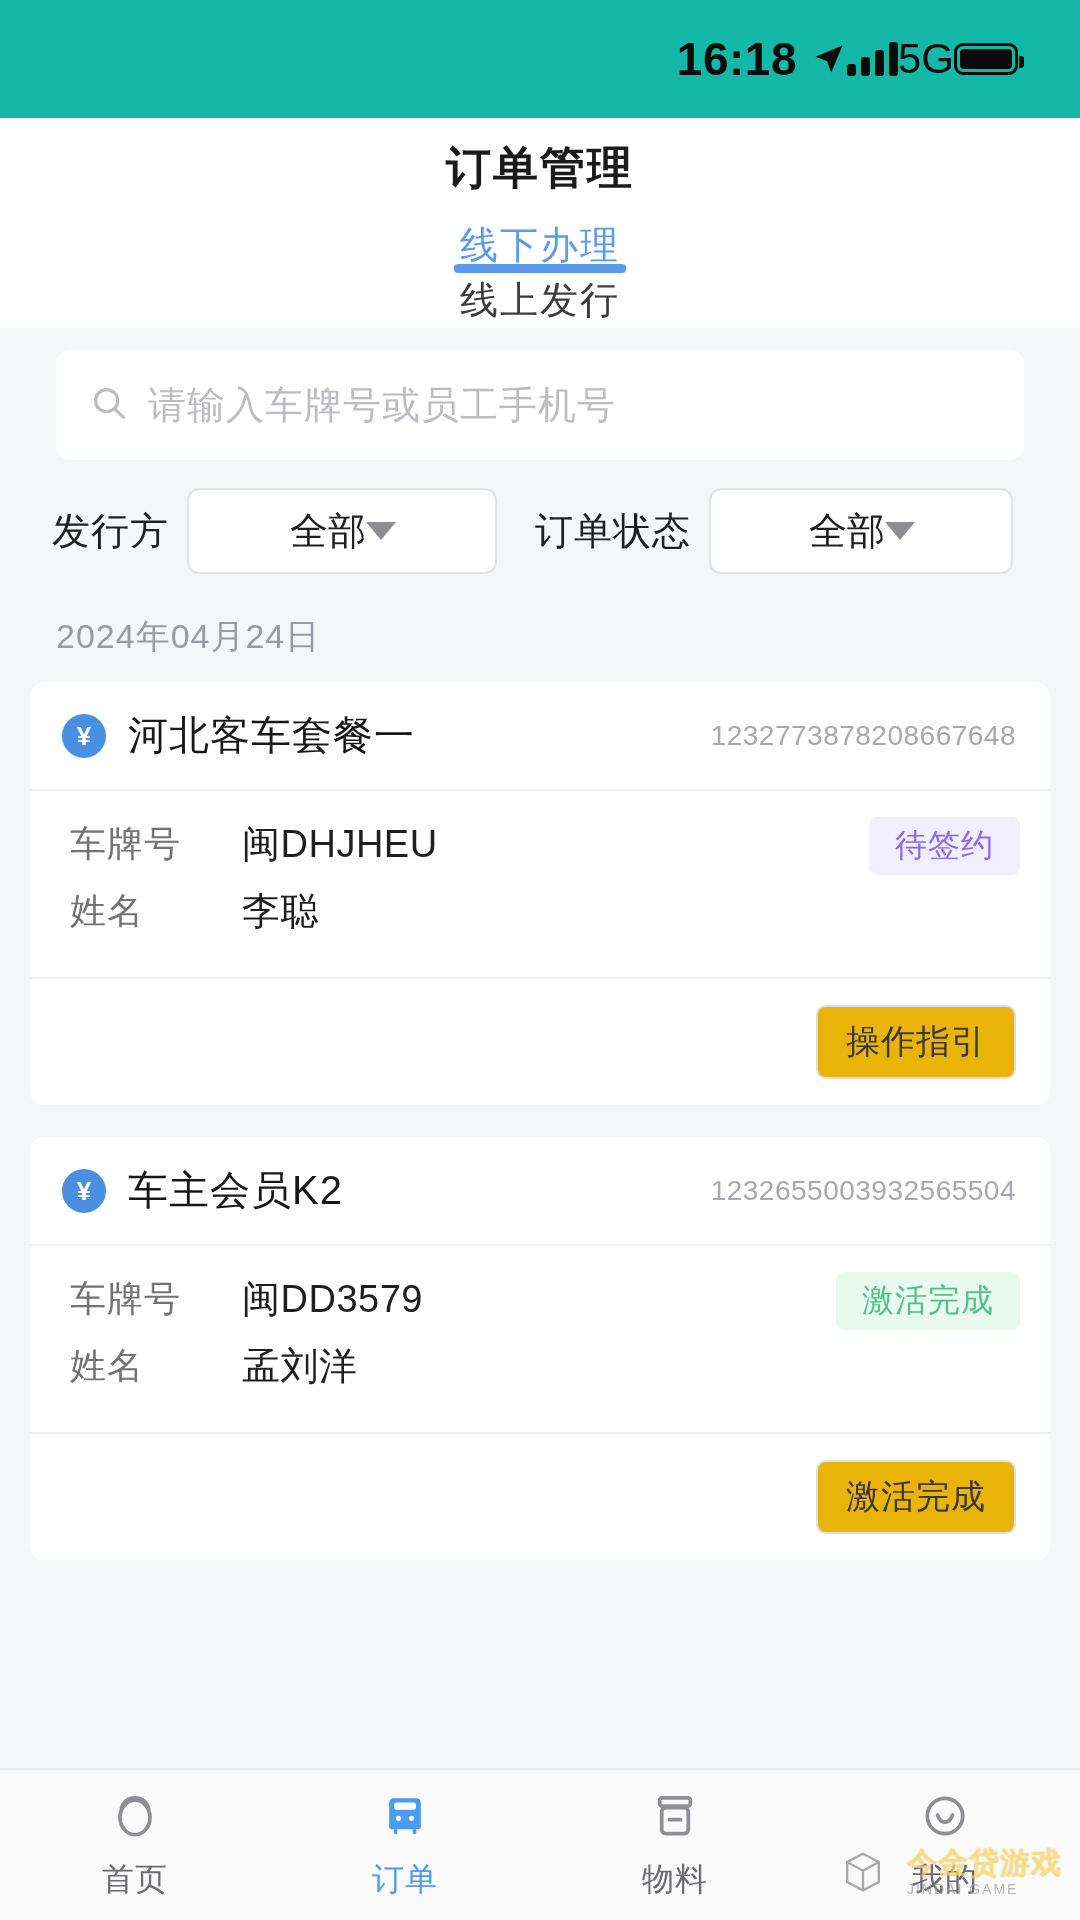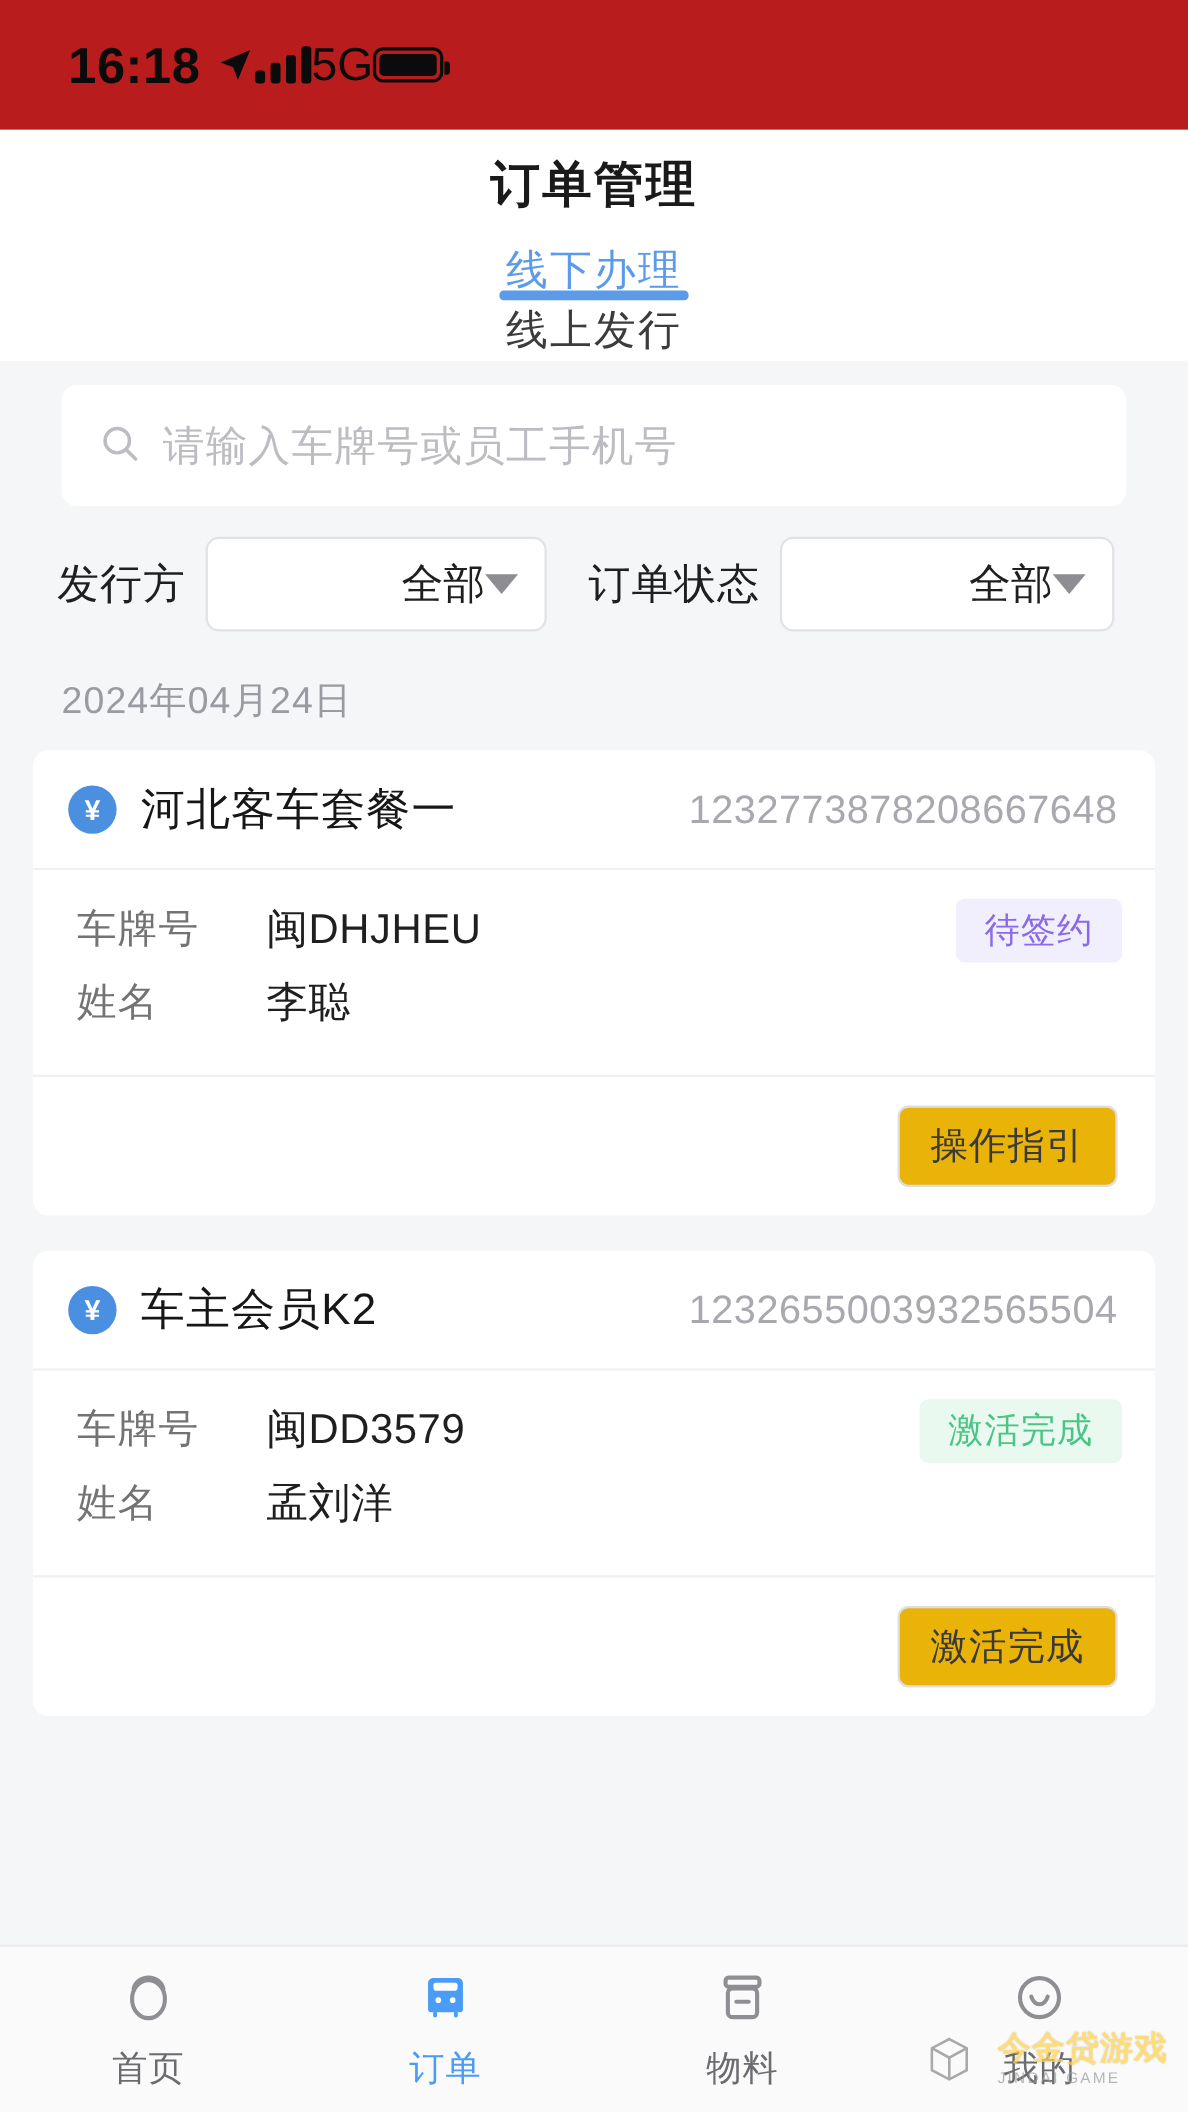--- a/index.html
+++ b/index.html
@@ -6,22 +6,22 @@
   html, body {
     width:1080px; height:1920px;
     font-family:"Liberation Sans","DejaVu Sans",sans-serif;
     background:#f5f6f8;
     overflow:hidden;
   }
   .phone { position:relative; width:1080px; height:1920px; background:#f5f6f8; }
 
   
   .statusbar {
-    height:118px; background:#b91c1c;
-    display:flex; align-items:center; justify-content:flex-start;
+    height:118px; background:#14b8a6;
+    display:flex; align-items:center; justify-content:flex-end;
     padding:0 62px 0 62px;
   }
   .sb-left { display:flex; align-items:center; gap:14px; }
   .sb-time { font-size:46px; font-weight:700; color:#0b0b0b; letter-spacing:.5px; }
   .loc-icon svg { display:block; }
   .sb-right { display:flex; align-items:center; gap:0; }
   .bars { display:flex; align-items:flex-end; gap:5px; height:34px; }
   .bars i { display:block; width:9px; background:#0b0b0b; border-radius:3px; }
   .bars i:nth-child(1){ height:12px; }
   .bars i:nth-child(2){ height:19px; }
@@ -55,21 +55,21 @@
     height:110px; background:#fff; border-radius:14px;
     display:flex; align-items:center; padding:0 34px; gap:20px;
   }
   .search .sicon { flex:none; }
   .search .ph { font-size:38px; color:#bcbcc2; letter-spacing:1px; }
 
   .filters { display:flex; align-items:center; padding:28px 26px 0 52px; gap:0; }
   .flabel { font-size:38px; color:#1f1f1f; letter-spacing:1px; white-space:nowrap; }
   .select {
     background:#fff; border:2px solid #e2e2e6; border-radius:12px;
-    height:86px; display:flex; align-items:center; justify-content:flex-end;
+    height:86px; display:flex; align-items:center; justify-content:center;
     padding:0 24px 0 26px; margin-left:18px;
   }
   .select.s1 { width:310px; }
   .select.s2 { width:304px; }
   .sel-val { font-size:38px; color:#1f1f1f; }
   .caret { width:0; height:0; border-left:15px solid transparent; border-right:15px solid transparent;
            border-top:18px solid #8d8d92; }
   .fgap { width:38px; }
 
   .datehdr { font-size:34px; color:#9a9aa0; padding:40px 0 22px 56px; letter-spacing:1px; }
@@ -78,21 +78,21 @@
   .card { background:#fff; border-radius:14px; margin:0 30px 32px 30px; overflow:hidden; }
   .card-hdr {
     display:flex; align-items:center; justify-content:space-between;
     padding:26px 34px 26px 32px; border-bottom:2px solid #f0f0f2;
   }
   .card-hdr-l { display:flex; align-items:center; gap:22px; }
   .yenbadge { width:44px; height:44px; border-radius:50%; background:#4a8fe0;
               display:flex; align-items:center; justify-content:center; flex:none; }
   .yenbadge span { color:#fff; font-size:26px; font-weight:700; line-height:1; }
   .prod { font-size:40px; color:#171717; letter-spacing:1px; }
-  .ordno { font-size:36px; color:#a8a8ae; letter-spacing:.5px; }
+  .ordno { font-size:28px; color:#a8a8ae; letter-spacing:.5px; }
 
   .card-body { padding:28px 34px 24px 40px; position:relative; }
   .row { display:flex; align-items:center; margin-bottom:16px; }
   .row:last-child { margin-bottom:0; }
   .rlabel { width:172px; font-size:36px; color:#737373; flex:none; letter-spacing:1px; }
   .rval { font-size:38px; color:#1f1f1f; letter-spacing:.5px; }
 
   .badge {
     position:absolute; right:30px; top:26px;
     padding:0 26px; height:58px; border-radius:8px;

